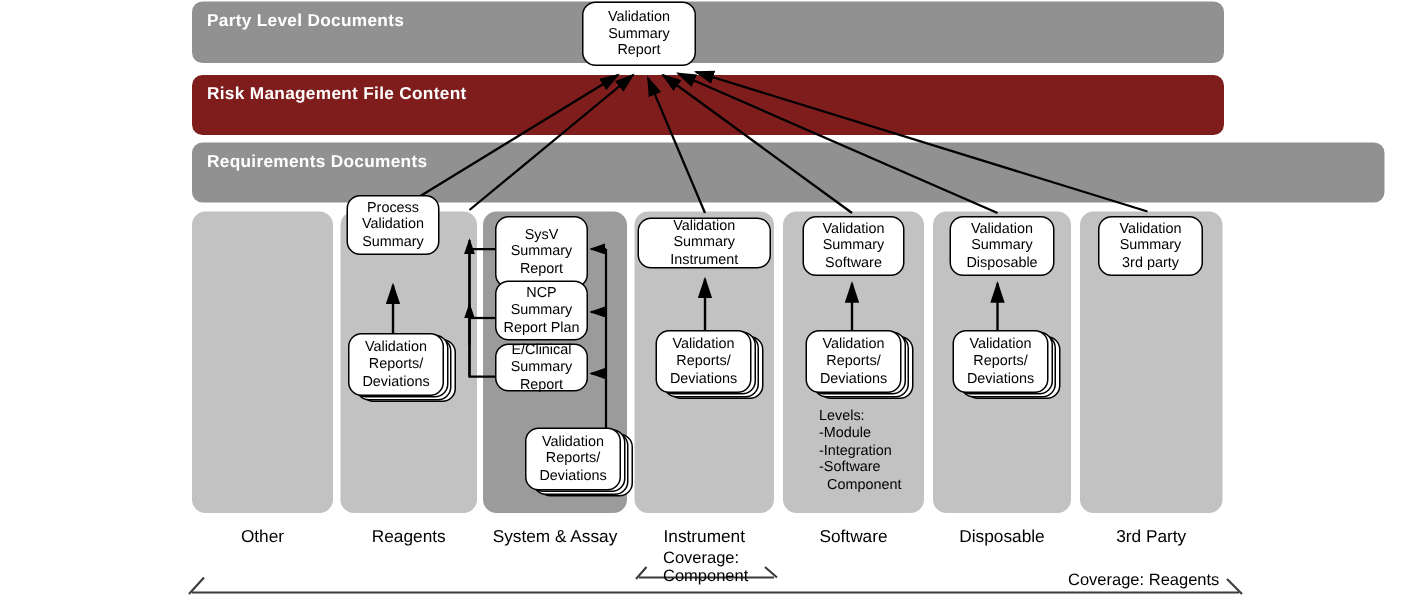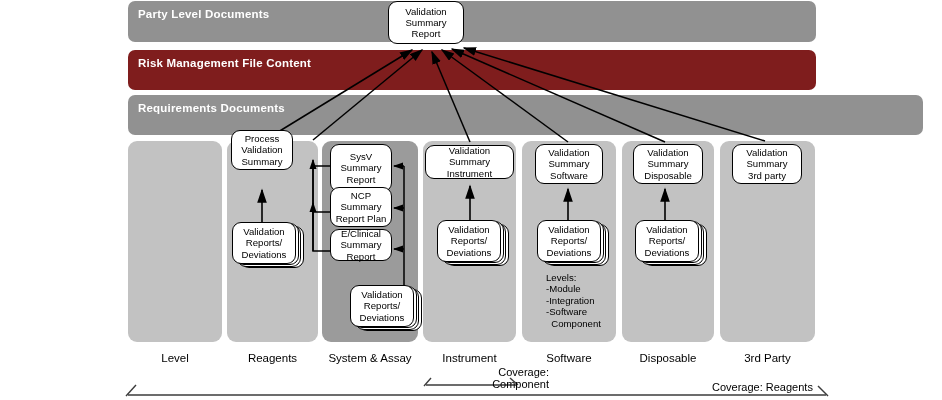--- a/index.html
+++ b/index.html
@@ -45,21 +45,21 @@
       <div class="band" style="left: 128px; top: 50px; width: 688px; height: 40px; background: #7f1d1d;">
         <span>Risk Management File Content</span>
       </div>
       <div class="band" style="left: 128px; top: 95px; width: 795px; height: 40px; background: rgb(145, 145, 145);">
         <span>Requirements Documents</span>
       </div>
     </div>
 
   <div id="columns">
       <div class="col" style="left: 128px; top: 141px; width: 94px; height: 201px; background: rgb(194, 194, 194);"></div>
-      <div class="collabel" style="left: 128px; top: 352px; width: 94px;">Level</div>
+      <div class="collabel" style="left: 128px; top: 352px; width: 94px;">Other</div>
       <div class="col" style="left: 227px; top: 141px; width: 91px; height: 201px; background: rgb(194, 194, 194);"></div>
       <div class="collabel" style="left: 227px; top: 352px; width: 91px;">Reagents</div>
       <div class="col dark" style="left: 322px; top: 141px; width: 96px; height: 201px; background: rgb(155, 155, 155);"></div>
       <div class="collabel" style="left: 322px; top: 352px; width: 96px;">System &amp; Assay</div>
       <div class="col" style="left: 423px; top: 141px; width: 93px; height: 201px; background: rgb(194, 194, 194);"></div>
       <div class="collabel" style="left: 423px; top: 352px; width: 93px;">Instrument</div>
       <div class="col" style="left: 522px; top: 141px; width: 94px; height: 201px; background: rgb(194, 194, 194);"></div>
       <div class="collabel" style="left: 522px; top: 352px; width: 94px;">Software</div>
       <div class="col" style="left: 622px; top: 141px; width: 92px; height: 201px; background: rgb(194, 194, 194);"></div>
       <div class="collabel" style="left: 622px; top: 352px; width: 92px;">Disposable</div>
@@ -182,21 +182,21 @@
       </div>
       <div class="stack" style="left: 635px; top: 220px; width: 74px; height: 52px;">
         <div class="sh" style="left: 8px; top: 4.4px; width: 64px; height: 42px;"></div>
         <div class="sh" style="left: 5px; top: 2.75px; width: 64px; height: 42px;"></div>
         <div class="sh" style="left: 2.5px; top: 1.375px; width: 64px; height: 42px;"></div>
         <div class="front" style="width: 64px; height: 42px;">
           <span>Validation<br>Reports/<br>Deviations</span>
         </div>
       </div>
       <div class="levels" style="left: 534px; top: 272px; margin-left: 12px;">Levels:<br>-Module<br>-Integration<br>-Software<br>  Component</div>
-      <div class="covtxt" style="left: 429px; top: 366px; width: 120px; text-align: right;">Coverage:<br>Component</div>
+      <div class="covtxt" style="left: 442px; top: 366px; width: 120px; text-align: left;">Coverage:<br>Component</div>
       <div class="covtxt" style="left: 712px; top: 381px; width: 120px; text-align: left;">Coverage: Reagents</div>
     </div>
 
   <div class="node" id="topnode" style="left: 388px; top: 1px; width: 76px; height: 43px; z-index: 5;">
       <span>Validation<br>Summary<br>Report</span>
     </div>
 
 </div>
 
 </body></html>

